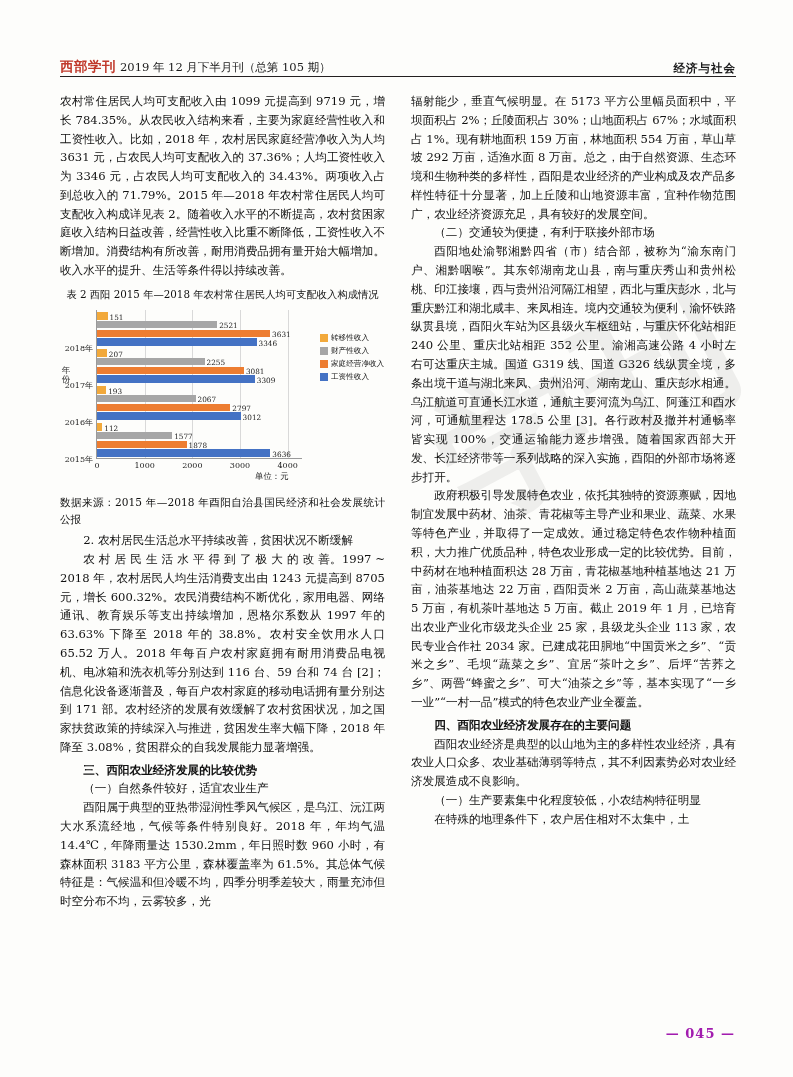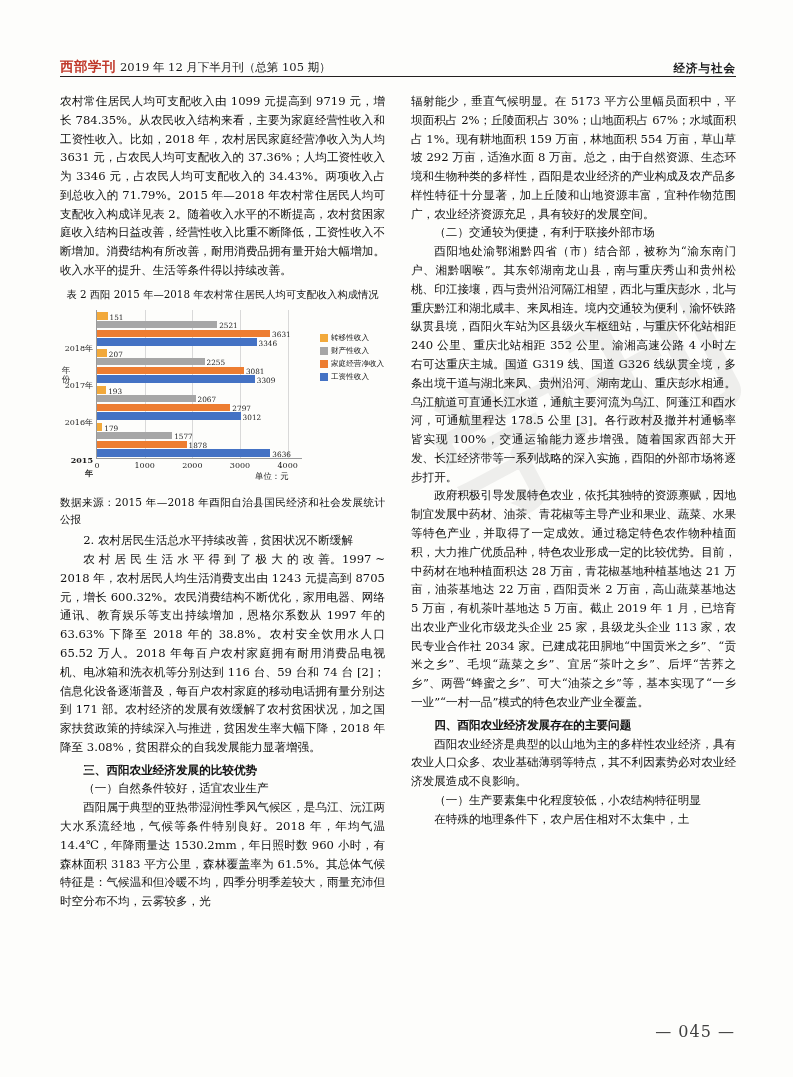--- a/index.html
+++ b/index.html
@@ -208,23 +208,23 @@
     pointer-events: none;
     white-space: nowrap;
   }
 
   
   .footer {
     position: absolute;
     right: 58px;
     bottom: 36px;
     font-family: "DejaVu Serif", "Liberation Serif", serif;
-    font-weight: normal;
-    font-size: 16px;
-    color: #404040;
+    font-weight: bold;
+    font-size: 13px;
+    color: #a21caf;
     letter-spacing: 1px;
   }
 </style>
 </head>
 <body>
 
 <div class="page">
 
   <div class="header">
     <div class="header-left">
@@ -247,23 +247,23 @@
         <div class="plot" id="plot">
             <div class="xtick" style="left: 0px;">0</div>
             <div class="gridline" style="left: 47.6744px;"></div>
             <div class="xtick" style="left: 47.6744px;">1000</div>
             <div class="gridline" style="left: 95.3488px;"></div>
             <div class="xtick" style="left: 95.3488px;">2000</div>
             <div class="gridline" style="left: 143.023px;"></div>
             <div class="xtick" style="left: 143.023px;">3000</div>
             <div class="gridline" style="left: 190.698px;"></div>
             <div class="xtick" style="left: 190.698px;">4000</div>
-            <div class="ytick" style="top: 124.5px; font-weight: bold;">2015年</div>
+            <div class="ytick" style="top: 124.5px;">2015年</div>
             <div class="bar" style="left: 0px; top: 112.7px; width: 5.33953px; background: rgb(242, 169, 59);"></div>
-            <div class="barlabel" style="left: 7.33953px; top: 112.2px;">179</div>
+            <div class="barlabel" style="left: 7.33953px; top: 112.2px;">112</div>
             <div class="bar" style="left: 0px; top: 121.4px; width: 75.1826px; background: rgb(166, 166, 166);"></div>
             <div class="barlabel" style="left: 77.1826px; top: 120.9px;">1577</div>
             <div class="bar" style="left: 0px; top: 130.1px; width: 89.5326px; background: rgb(237, 125, 49);"></div>
             <div class="barlabel" style="left: 91.5326px; top: 129.6px;">1878</div>
             <div class="bar" style="left: 0px; top: 138.8px; width: 173.344px; background: rgb(68, 114, 196);"></div>
             <div class="barlabel" style="left: 175.344px; top: 138.3px;">3636</div>
             <div class="ytick" style="top: 87.5px;">2016年</div>
             <div class="bar" style="left: 0px; top: 75.7px; width: 9.20116px; background: rgb(242, 169, 59);"></div>
             <div class="barlabel" style="left: 11.2012px; top: 75.2px;">193</div>
             <div class="bar" style="left: 0px; top: 84.4px; width: 98.543px; background: rgb(166, 166, 166);"></div>

